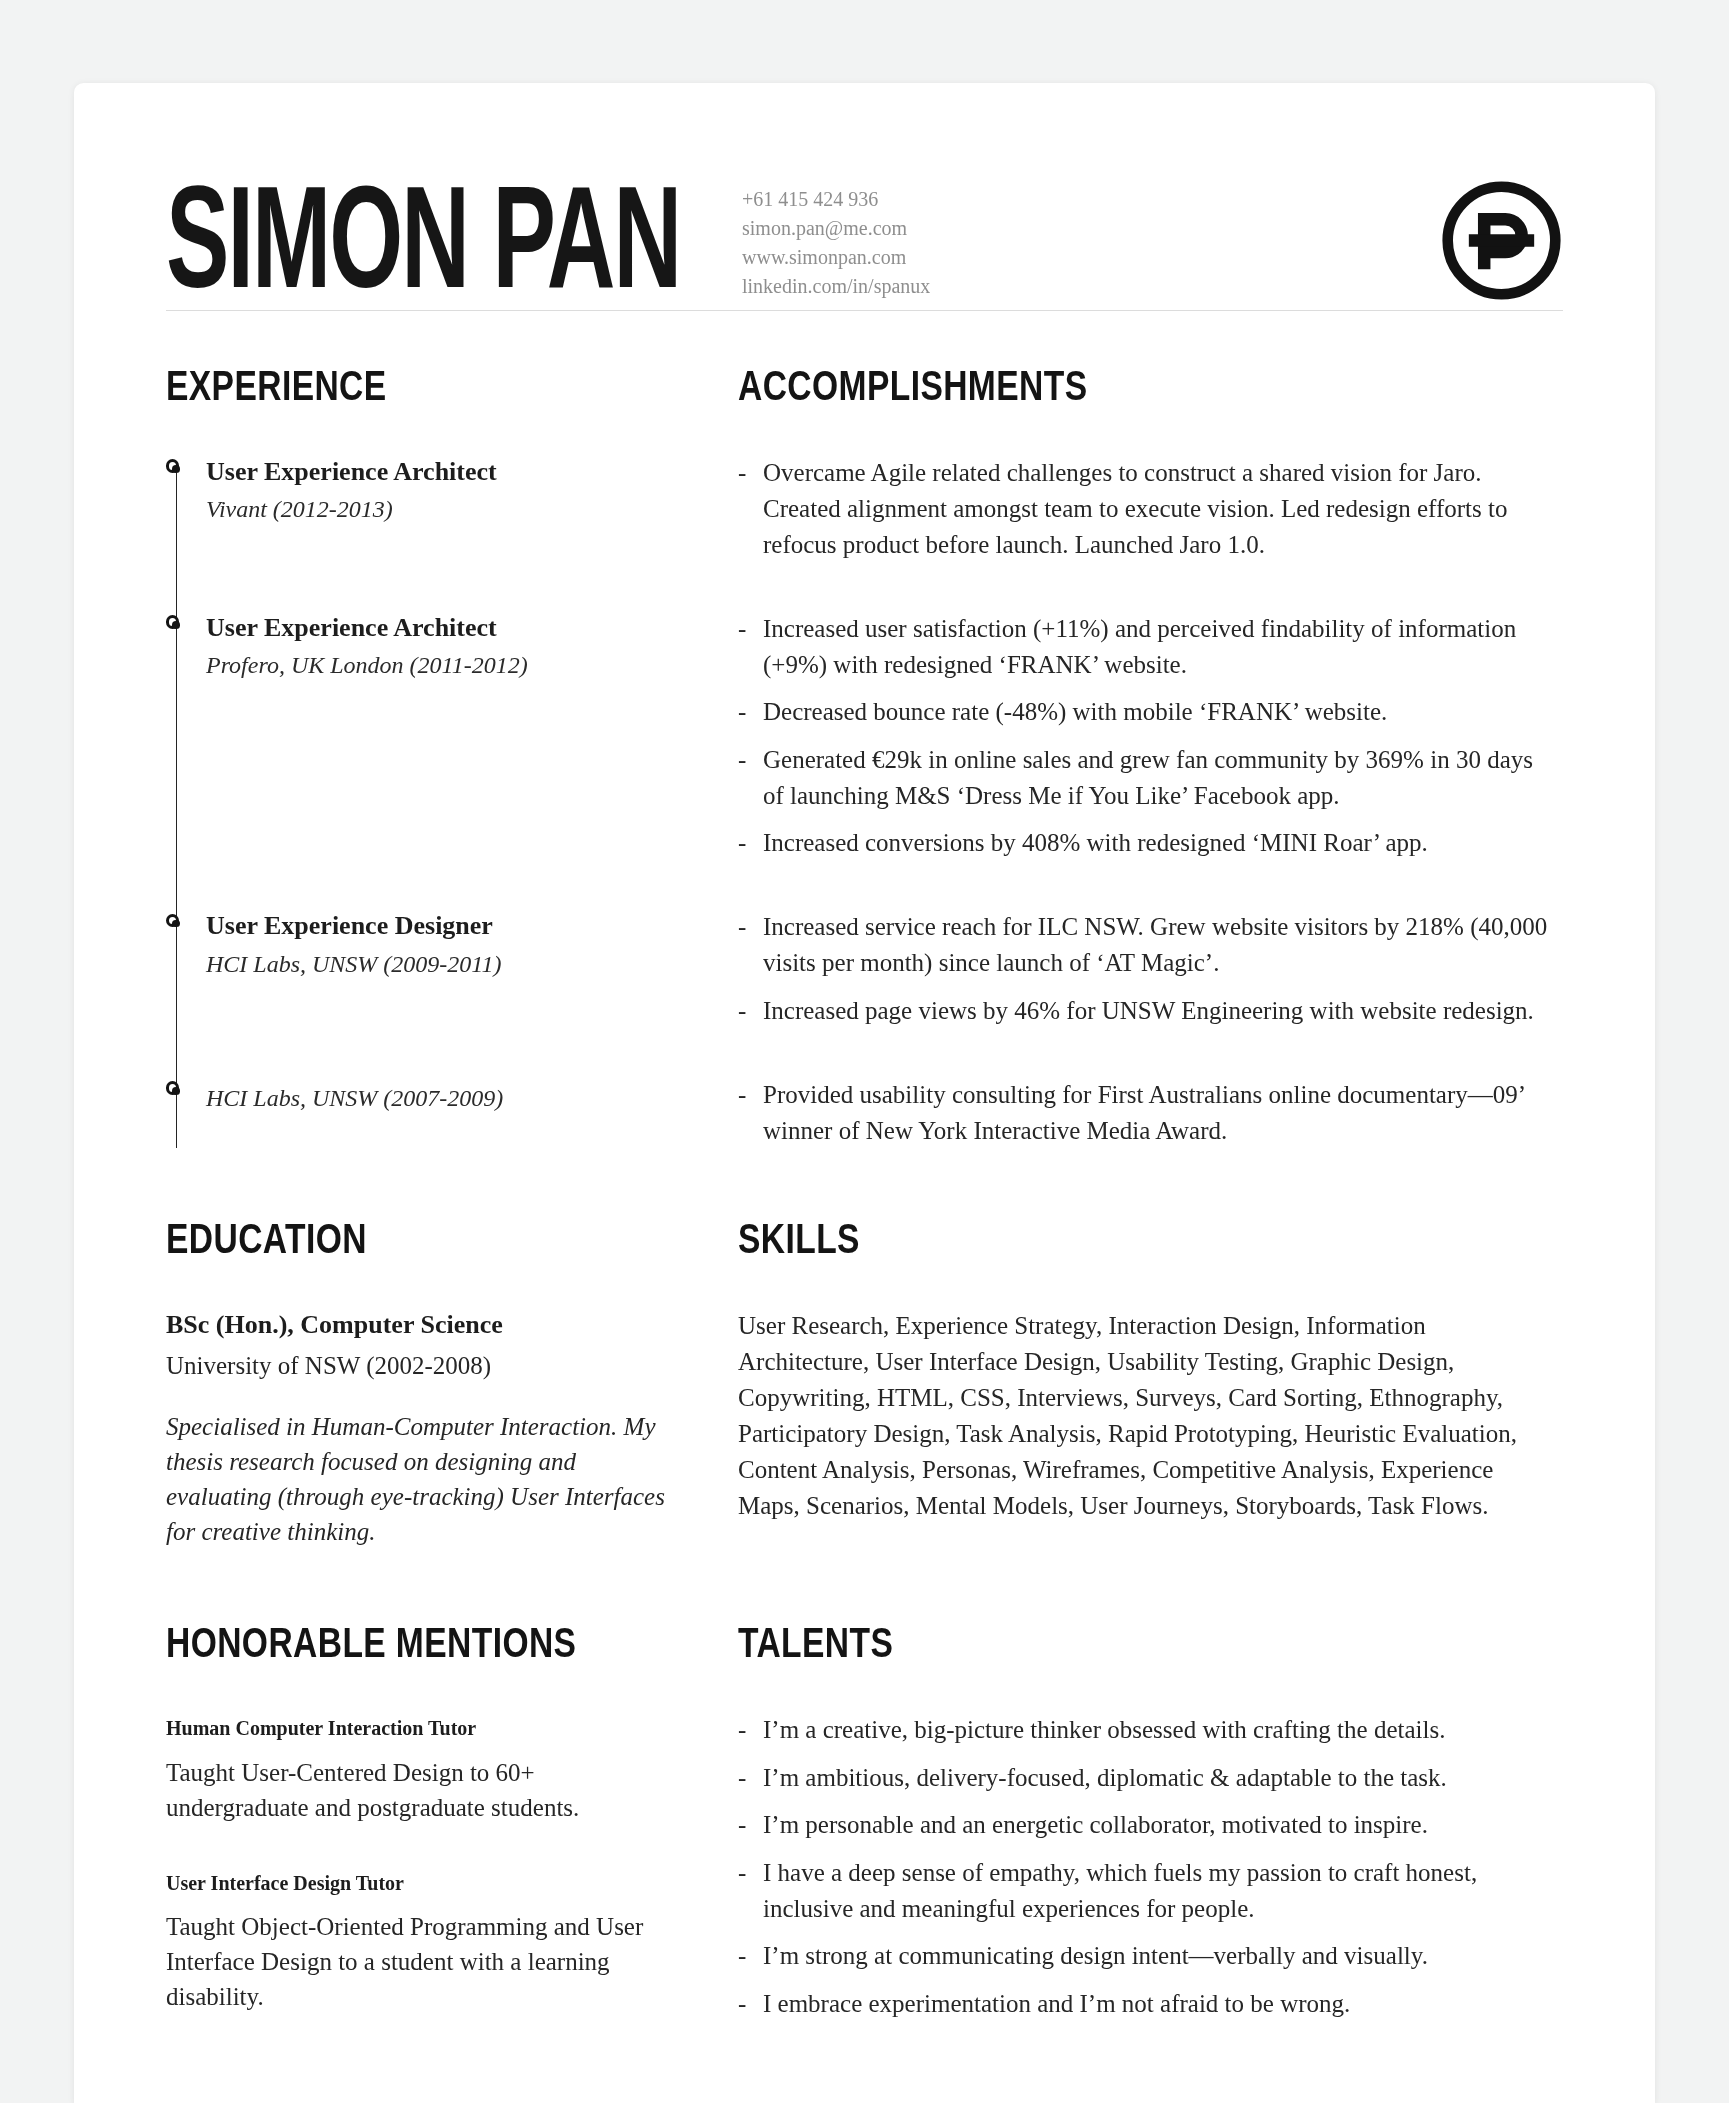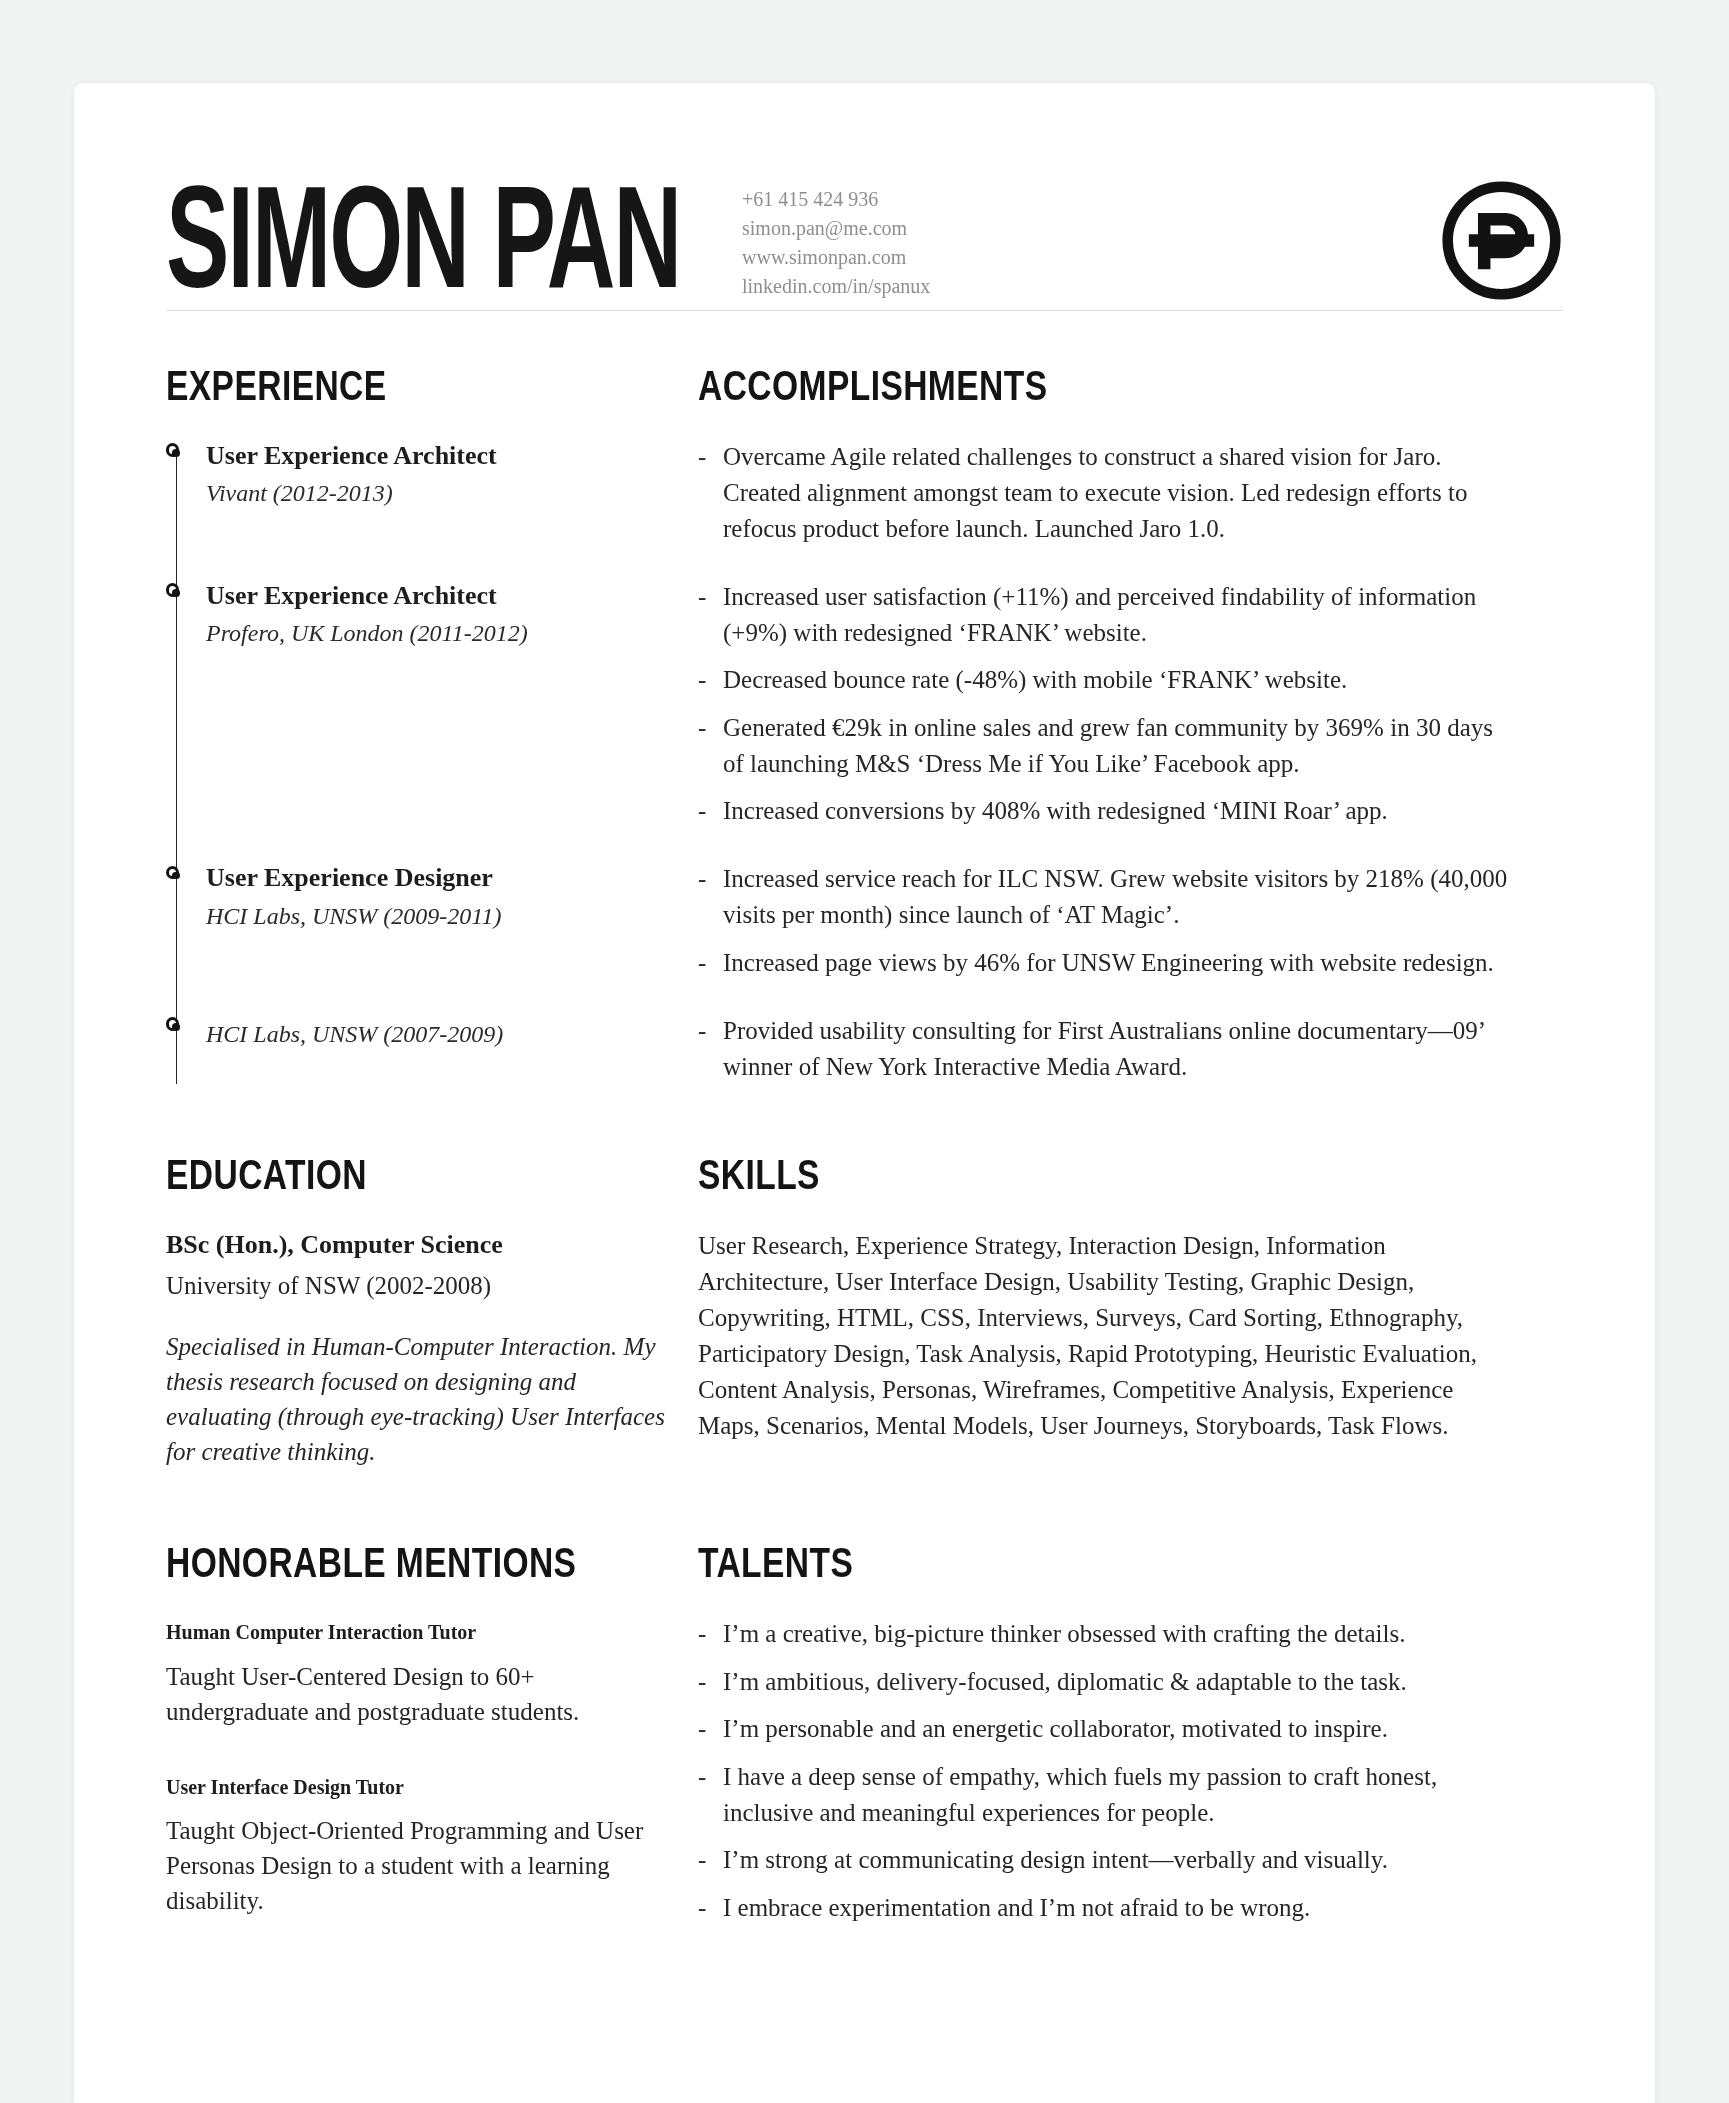--- a/index.html
+++ b/index.html
@@ -33,21 +33,20 @@
     white-space:nowrap;
   }
   .contact { margin-top:5.8px; font-size:20px; line-height:29px; color:#8e8e8e; }
   .logo { margin-left:auto; margin-top:0; width:123px; height:123px; }
   
   .grid {
     display:grid;
     grid-template-columns:500px 822px;
     column-gap:72px;
     row-gap:48px;
-    gap:32px;
   }
   .section-1 { margin-top:54px; }
   .section-2 { margin-top:69px; }
   .section-3 { margin-top:73px; }
   h2 {
     margin:0;
     font-family:"Liberation Sans", sans-serif;
     font-weight:700; font-size:42px; line-height:1;
     color:#141414; letter-spacing:0.5px;
     transform:scaleX(0.8); transform-origin:left top;
@@ -192,21 +191,21 @@
         <h2>TALENTS</h2>
 
         <div class="mentions-cell">
 
         <div class="mention">
               <h3 class="mention-role">Human Computer Interaction Tutor</h3>
               <p class="mention-note">Taught User-Centered Design to 60+ undergraduate and postgraduate students.</p>
             </div>
             <div class="mention">
               <h3 class="mention-role">User Interface Design Tutor</h3>
-              <p class="mention-note">Taught Object-Oriented Programming and User Personas Design to a student with a learning disability.</p>
+              <p class="mention-note">Taught Object-Oriented Programming and User Interface Design to a student with a learning disability.</p>
             </div>
           </div>
 
         <div class="talents-cell bullets">
 
         <p class="bullet">I’m a creative, big-picture thinker obsessed with crafting the details.</p>
             <p class="bullet">I’m ambitious, delivery-focused, diplomatic &amp; adaptable to the task.</p>
             <p class="bullet">I’m personable and an energetic collaborator, motivated to inspire.</p>
             <p class="bullet">I have a deep sense of empathy, which fuels my passion to craft honest, inclusive and meaningful experiences for people.</p>
             <p class="bullet">I’m strong at communicating design intent—verbally and visually.</p>

